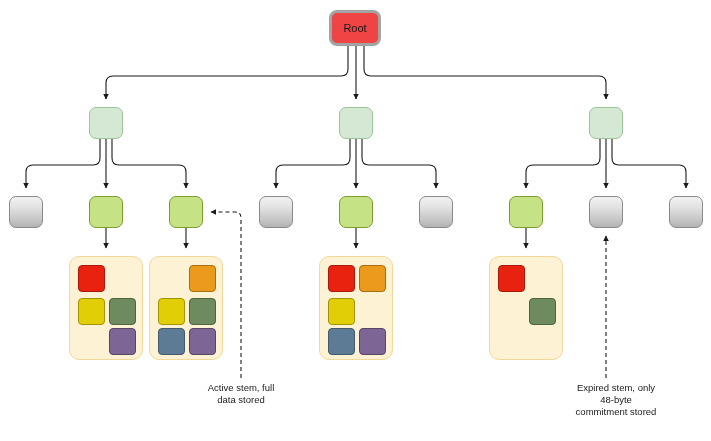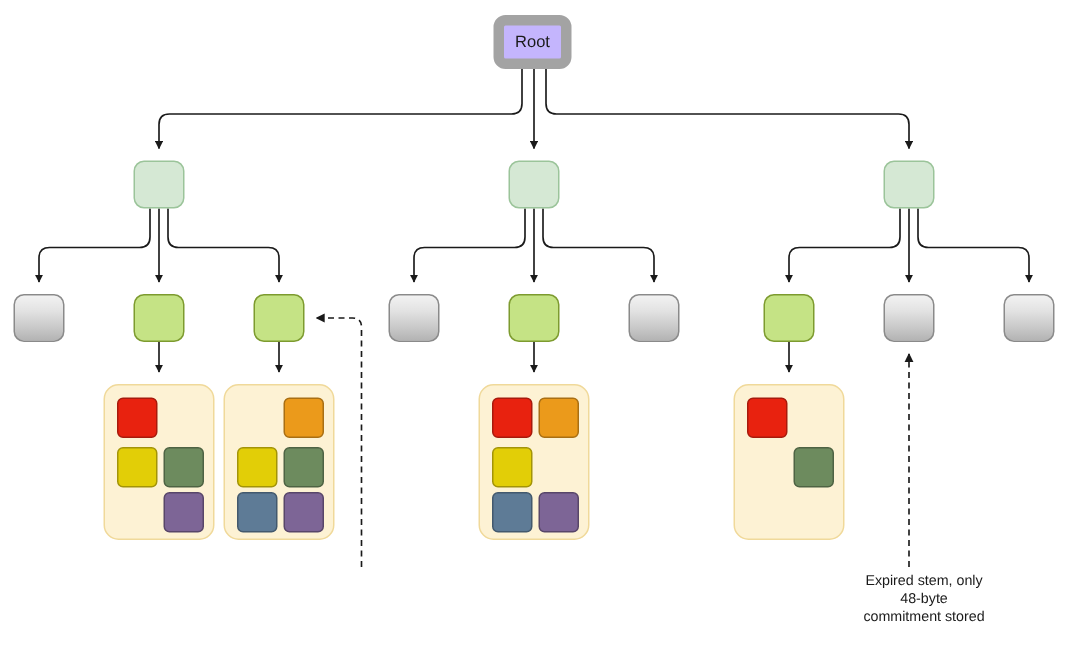--- a/index.html
+++ b/index.html
@@ -27,22 +27,22 @@
   }
   .node {
     position: absolute;
     box-sizing: border-box;
     border-radius: 7px;
     display: flex;
     align-items: center;
     justify-content: center;
   }
   .node-root {
-    background: #c4b5fd;
-    border: 7px solid #a3a3a3;
+    background: #ef4444;
+    border: 3px solid #a3a3a3;
     border-radius: 8px;
   }
   .node-root .node-label {
     font-size: 11px;
     color: #1a1a1a;
     line-height: 1;
   }
   .node-mid {
     background: #d5e8d4;
     border: 1px solid #9bc49a;
@@ -159,20 +159,24 @@
     <div class="tile" style="left:8px;  top:41px; width:27px; height:27px; background:#e2ce07; border:1px solid #a39407;"></div>
     <div class="tile" style="left:8px;  top:71px; width:27px; height:27px; background:#5e7b96; border:1px solid #43596d;"></div>
     <div class="tile" style="left:39px; top:71px; width:27px; height:27px; background:#7d6596; border:1px solid #584669;"></div>
   </div>
 
   <div class="stem" style="left:489px; top:256px; width:74px; height:104px;">
     <div class="tile" style="left:8px;  top:8px;  width:27px; height:27px; background:#e8220f; border:1px solid #a81a0c;"></div>
     <div class="tile" style="left:39px; top:41px; width:27px; height:27px; background:#6d8b5e; border:1px solid #4e6343;"></div>
   </div>
 
+  <div class="caption" style="left:178px; top:382px; width:126px;">
+    <div>Active stem, full</div>
+    <div>data stored</div>
+  </div>
 
   <div class="caption" style="left:543px; top:382px; width:146px;text-align:center;">
     <div>Expired stem, only</div>
     <div>48-byte</div>
     <div>commitment stored</div>
   </div>
 
 </div>
 
 </body></html>

